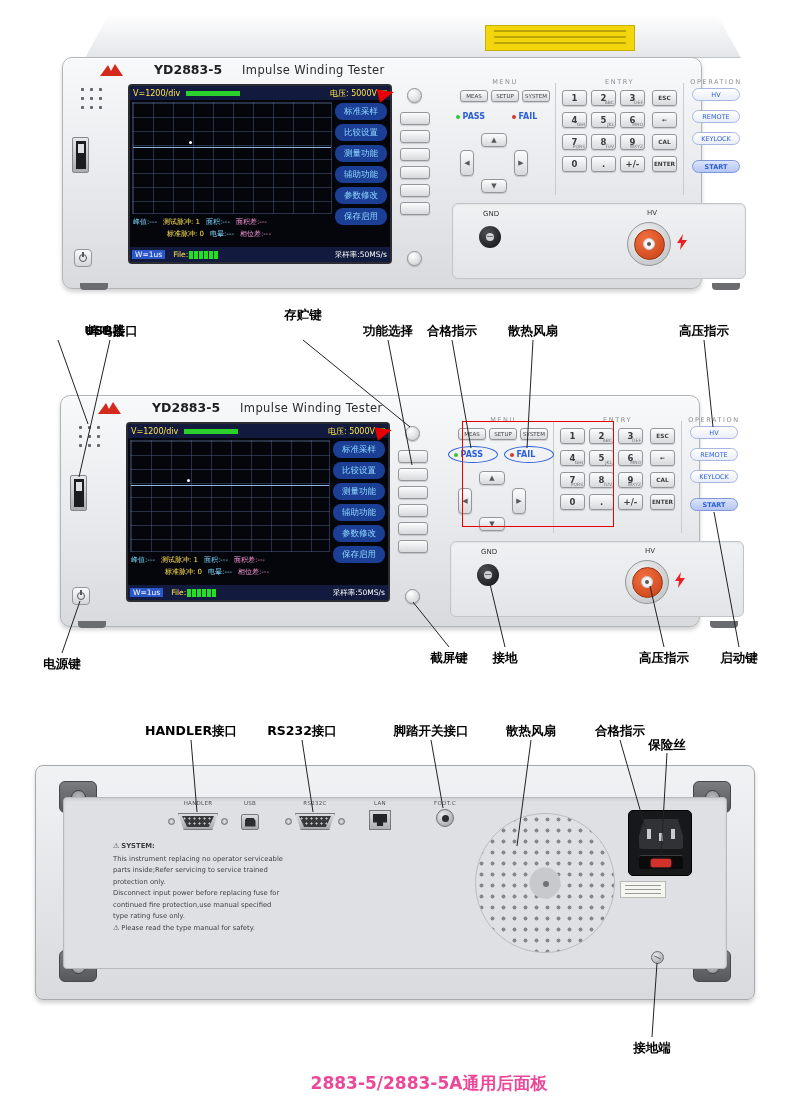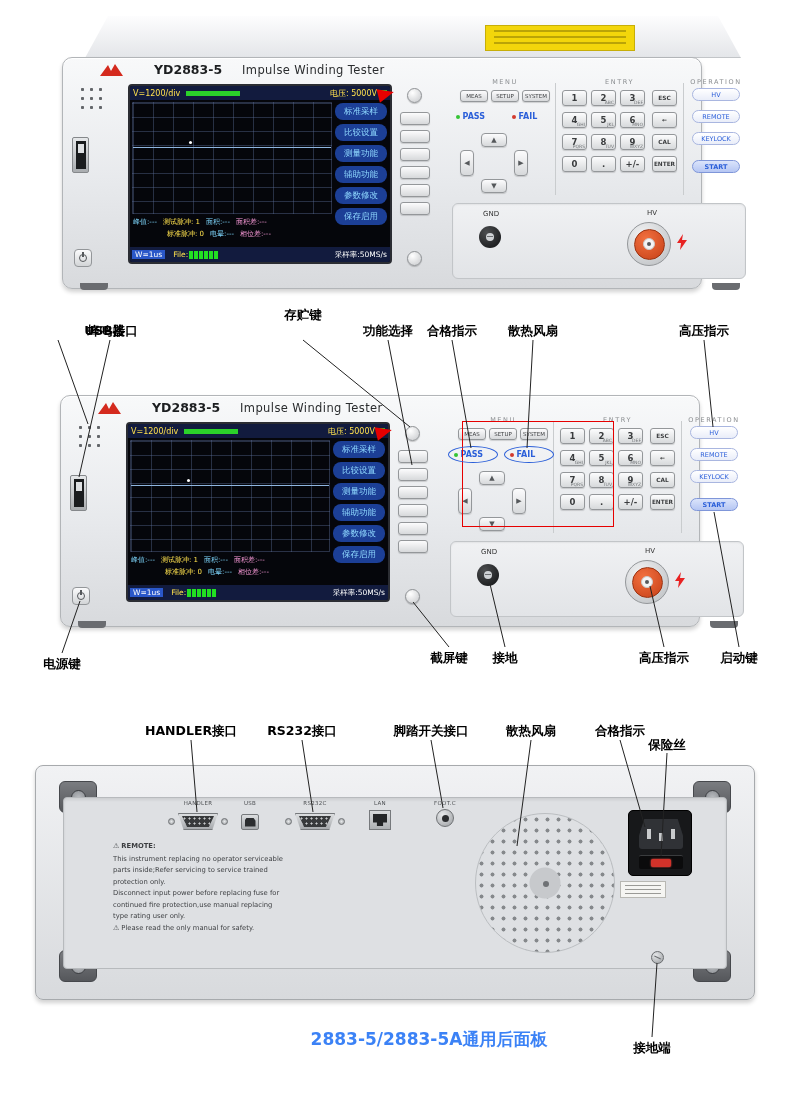--- a/index.html
+++ b/index.html
@@ -4,21 +4,21 @@
 <style>
   * { margin:0; padding:0; box-sizing:border-box; }
   html,body { width:790px; height:1110px; }
   body { background:#fff; position:relative; overflow:hidden;
          font-family:"DejaVu Sans","Liberation Sans",sans-serif; color:#111; }
 
   
   .co { position:absolute; transform:translateX(-50%); font-size:12.5px; font-weight:bold;
         color:#000; white-space:nowrap; z-index:60; }
   .caption-red { position:absolute; transform:translateX(-50%); font-size:17px; font-weight:bold;
-        color:#3b82f6; white-space:nowrap; z-index:60; }
+        color:#ec4899; white-space:nowrap; z-index:60;margin-top:44px; }
   svg.lines { position:absolute; left:0; top:0; z-index:50; pointer-events:none; }
   svg.lines line { stroke:#222; stroke-width:1; }
 
   
   .device { position:absolute; width:640px; height:232px; z-index:5; }
   .dev-body { position:absolute; inset:0; border-radius:10px; border:1px solid #b2b5b8;
         background:linear-gradient(180deg,#f8f9fa 0%,#e7e9ec 55%,#d8dadd 100%);
         box-shadow:inset 0 1px 0 #fff, 0 3px 4px rgba(0,0,0,.18); }
   .dev-foot { position:absolute; top:226px; width:28px; height:7px; background:#6a6c70;
         border-radius:0 0 4px 4px; }
@@ -570,28 +570,28 @@
   <div class="pscrew" style="left:250px;top:53px;"></div>
   <div class="pscrew" style="left:303px;top:53px;"></div>
   <div class="lan" style="left:334px;top:45px;">
       <div class="lan-in"></div>
     </div>
   <div class="footc" style="left:401px;top:44px;">
       <div class="footc-in"></div>
     </div>
 
   <div class="warn-box">
-    <div class="warn-title"><span class="warn-ico">⚠</span><span>REMOTE:</span></div>
+    <div class="warn-title"><span class="warn-ico">⚠</span><span>SYSTEM:</span></div>
     <div>This instrument replacing no operator serviceable</div>
     <div>parts inside;Refer servicing to service trained</div>
     <div>protection only.</div>
     <div>Disconnect input power before replacing fuse for</div>
-    <div>continued fire protection,use manual replacing</div>
-    <div>type rating user only.</div>
-    <div><span class="warn-ico">⚠</span><span>Please read the only manual for safety.</span></div>
+    <div>continued fire protection,use manual specified</div>
+    <div>type rating fuse only.</div>
+    <div><span class="warn-ico">⚠</span><span>Please read the type manual for safety.</span></div>
   </div>
 
   <div class="fan">
       <div class="fan-hub-dot"></div>
     </div>
 
   <div class="inlet">
     <div class="inlet-socket">
       <div class="pin" style="left:8px;"></div>
       <div class="pin" style="left:20px;top:14px;height:8px;"></div>

